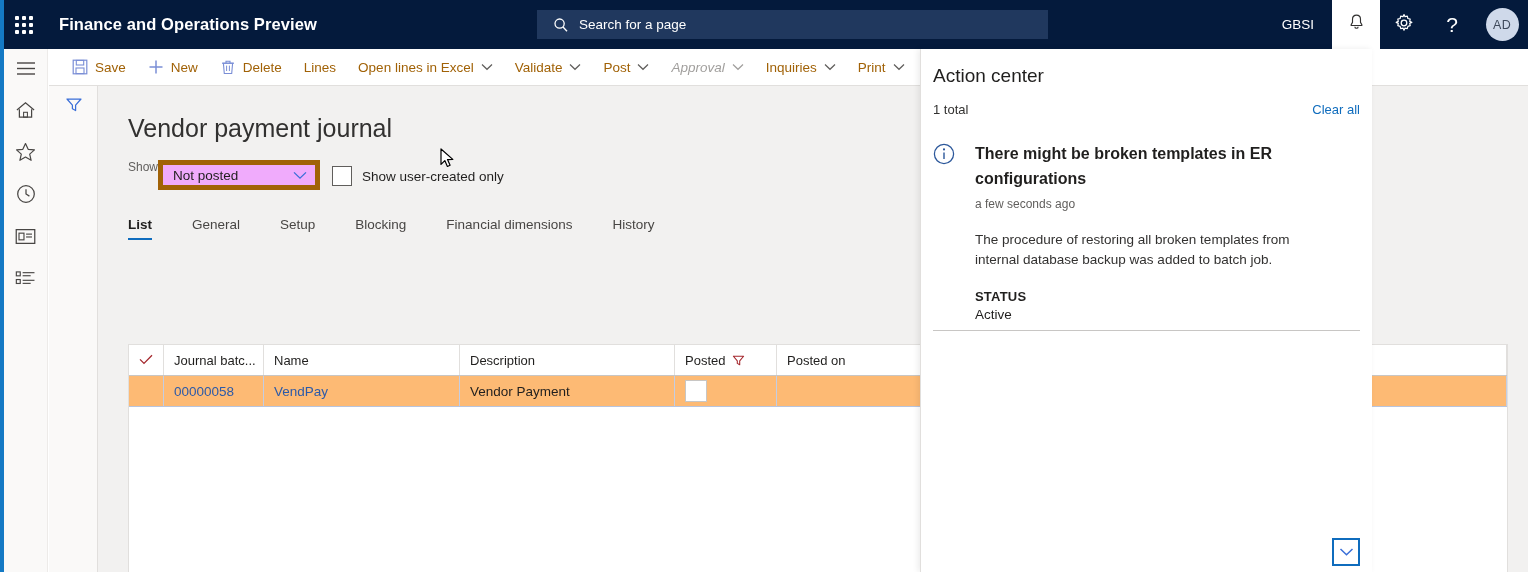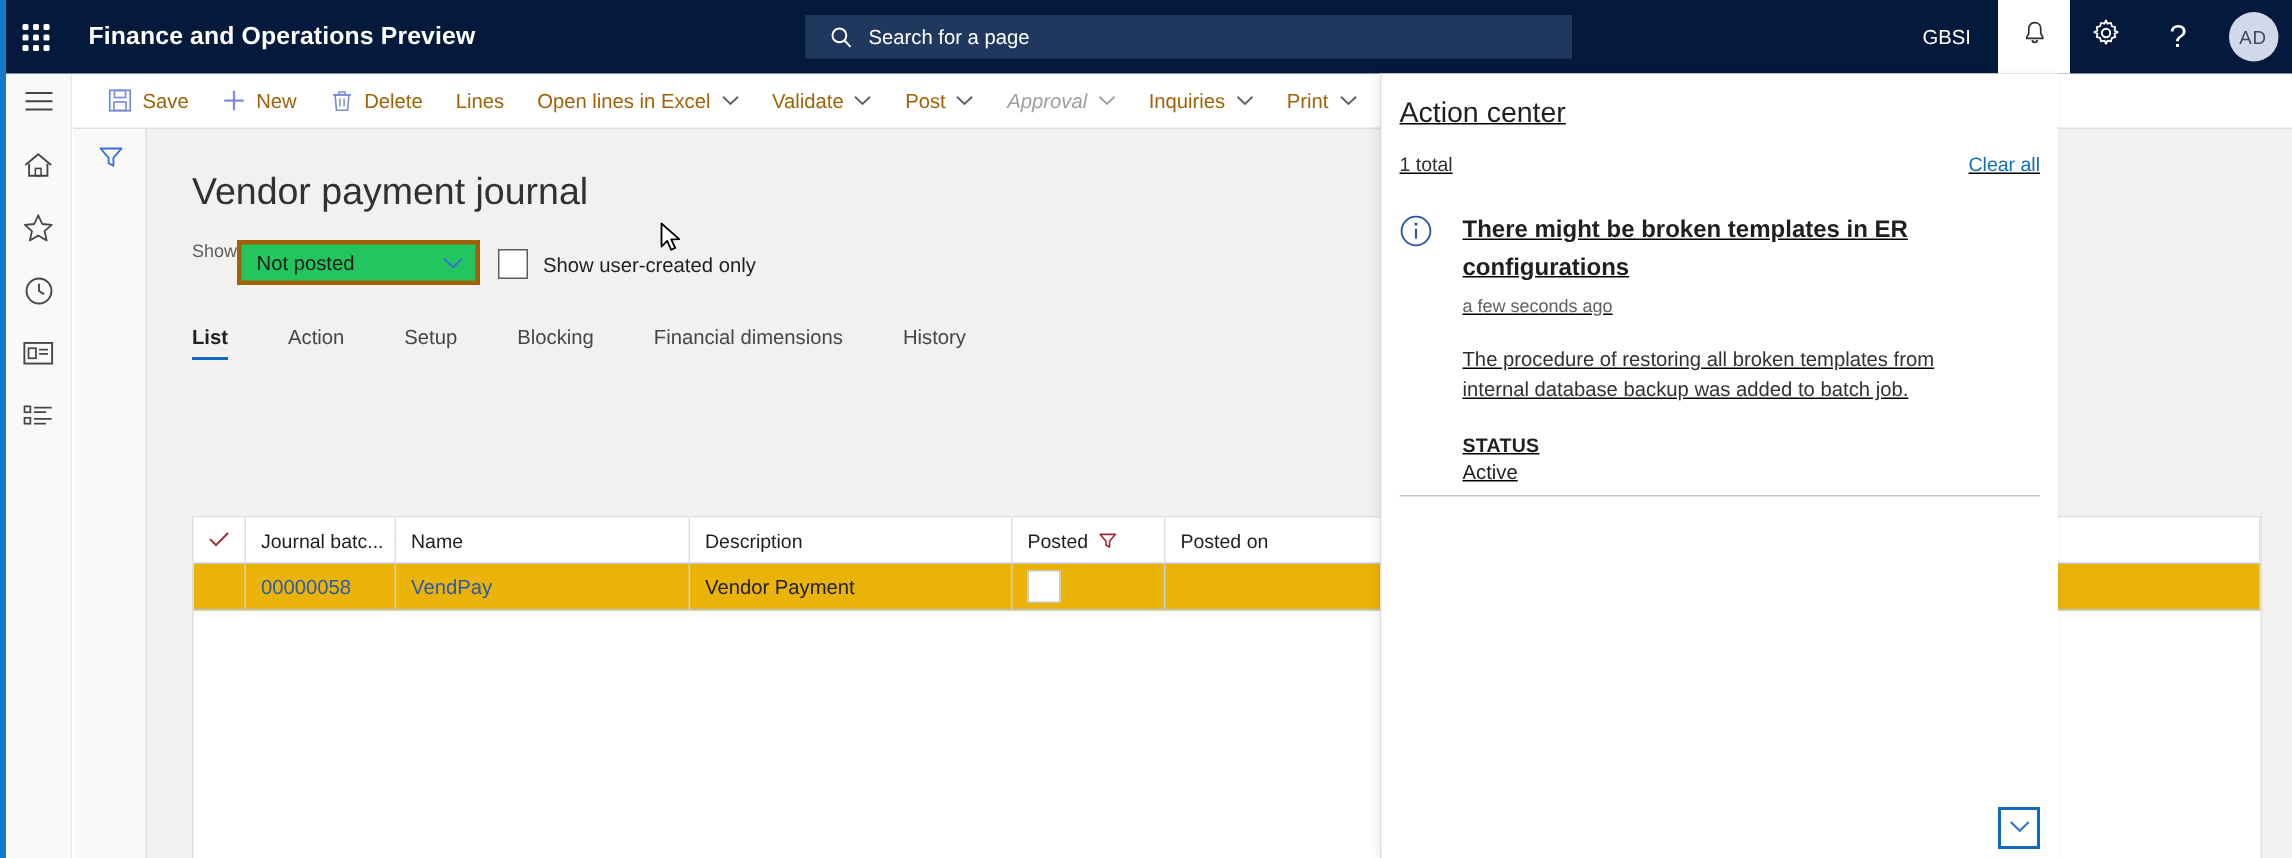--- a/index.html
+++ b/index.html
@@ -82,21 +82,21 @@
   .page {
     position: absolute; left: 98px; top: 86px; width: 1430px; height: 486px;
     background: #f2f1f0; overflow: hidden;
   }
   .page-title { font-size: 25px; color: #323130; font-weight: normal; margin: 28px 0 0 30px; }
 
   .show-row { margin: 17px 0 0 30px; display: flex; align-items: flex-end; }
   .show-field { display: flex; flex-direction: row; }
   .show-label { font-size: 12px; color: #605e5c; margin-bottom: 4px; }
   .select-box {
-    width: 162px; height: 30px; background: #22c55e; border: 3px solid #a16207;
+    width: 162px; height: 30px; background: #f0abfc; border: 5px solid #a16207;
     display: flex; align-items: center; justify-content: space-between;
     padding: 0 8px 0 10px; font-size: 13.5px; color: #201f1e; cursor: pointer;
   }
   .chk-wrap { display: flex; align-items: center; margin-left: 12px; padding-bottom: 4px; cursor: pointer; }
   .chk-box { width: 20px; height: 20px; background: #ffffff; border: 1px solid #605e5c; }
   .chk-label { font-size: 13.5px; color: #201f1e; margin-left: 10px; }
 
   
   .tabs { margin: 22px 0 0 30px; display: flex; align-items: flex-end; height: 28px; }
   .tab {
@@ -112,35 +112,34 @@
   }
   .grid-head { display: flex; height: 31px; border-bottom: 1px solid #c8c6c4; background: #ffffff; }
   .gh {
     display: flex; align-items: center; font-size: 13px; color: #201f1e;
     border-right: 1px solid #e1dfdd; padding: 0 10px; cursor: pointer; white-space: nowrap; overflow: hidden;
   }
   .gh .sort { margin-left: auto; padding-left: 6px; display: flex; }
   .gh .fil { margin-left: 7px; display: flex; }
   .gh-check { width: 35px; justify-content: center; padding: 0; }
 
-  .grid-row { display: flex; height: 31px; background: #eab308; border-bottom: 1px solid #b8c4dd; }
+  .grid-row { display: flex; height: 31px; background: #fdba74; border-bottom: 1px solid #b8c4dd; }
   .gc {
     display: flex; align-items: center; font-size: 13.5px; color: #201f1e;
     border-right: 1px solid #c3cde3; padding: 0 10px; white-space: nowrap; overflow: hidden;
   }
   .gc-check { width: 35px; padding: 0; border-right: 1px solid #c3cde3; }
   .gc a { color: #2c5aa8; text-decoration: none; cursor: pointer; }
   .cell-chk { width: 22px; height: 22px; background: #ffffff; border: 1px solid #c8c6c4; cursor: pointer; }
 
   
   .action-center {
     position: absolute; right: 0; top: 49px; width: 452px; height: 523px;
     background: #ffffff; border-left: 1px solid #e1dfdd; z-index: 25;
     box-shadow: -2px 0 6px rgba(0,0,0,.08);
-    text-decoration: underline;
   }
   .ac-title { font-size: 19px; color: #201f1e; margin: 16px 0 0 12px; }
   .ac-sub { display: flex; align-items: center; justify-content: space-between; margin: 15px 12px 0 12px; }
   .ac-total { font-size: 13px; color: #323130; }
   .ac-clear { font-size: 13px; color: #0f6cbd; cursor: pointer; }
   .ac-item { margin: 24px 12px 0 12px; display: flex; }
   .ac-ico { width: 30px; flex: 0 0 30px; padding-top: 2px; }
   .ac-body { flex: 1; padding-left: 12px; position: relative; }
   .ac-item-title { font-size: 16px; font-weight: bold; color: #201f1e; line-height: 25px; max-width: 300px; }
   .ac-time { font-size: 12px; color: #605e5c; margin-top: 6px; }
@@ -399,21 +398,21 @@
         </div>
       </div>
       <div class="chk-wrap">
         <span class="chk-box"></span>
         <span class="chk-label">Show user-created only</span>
       </div>
     </div>
 
     <div class="tabs">
       <div class="tab active">List</div>
-      <div class="tab">Action</div>
+      <div class="tab">General</div>
       <div class="tab">Setup</div>
       <div class="tab">Blocking</div>
       <div class="tab">Financial dimensions</div>
       <div class="tab">History</div>
     </div>
 
     <div class="grid-wrap">
       <div class="grid-head">
         <div class="gh gh-check">
           <span>

